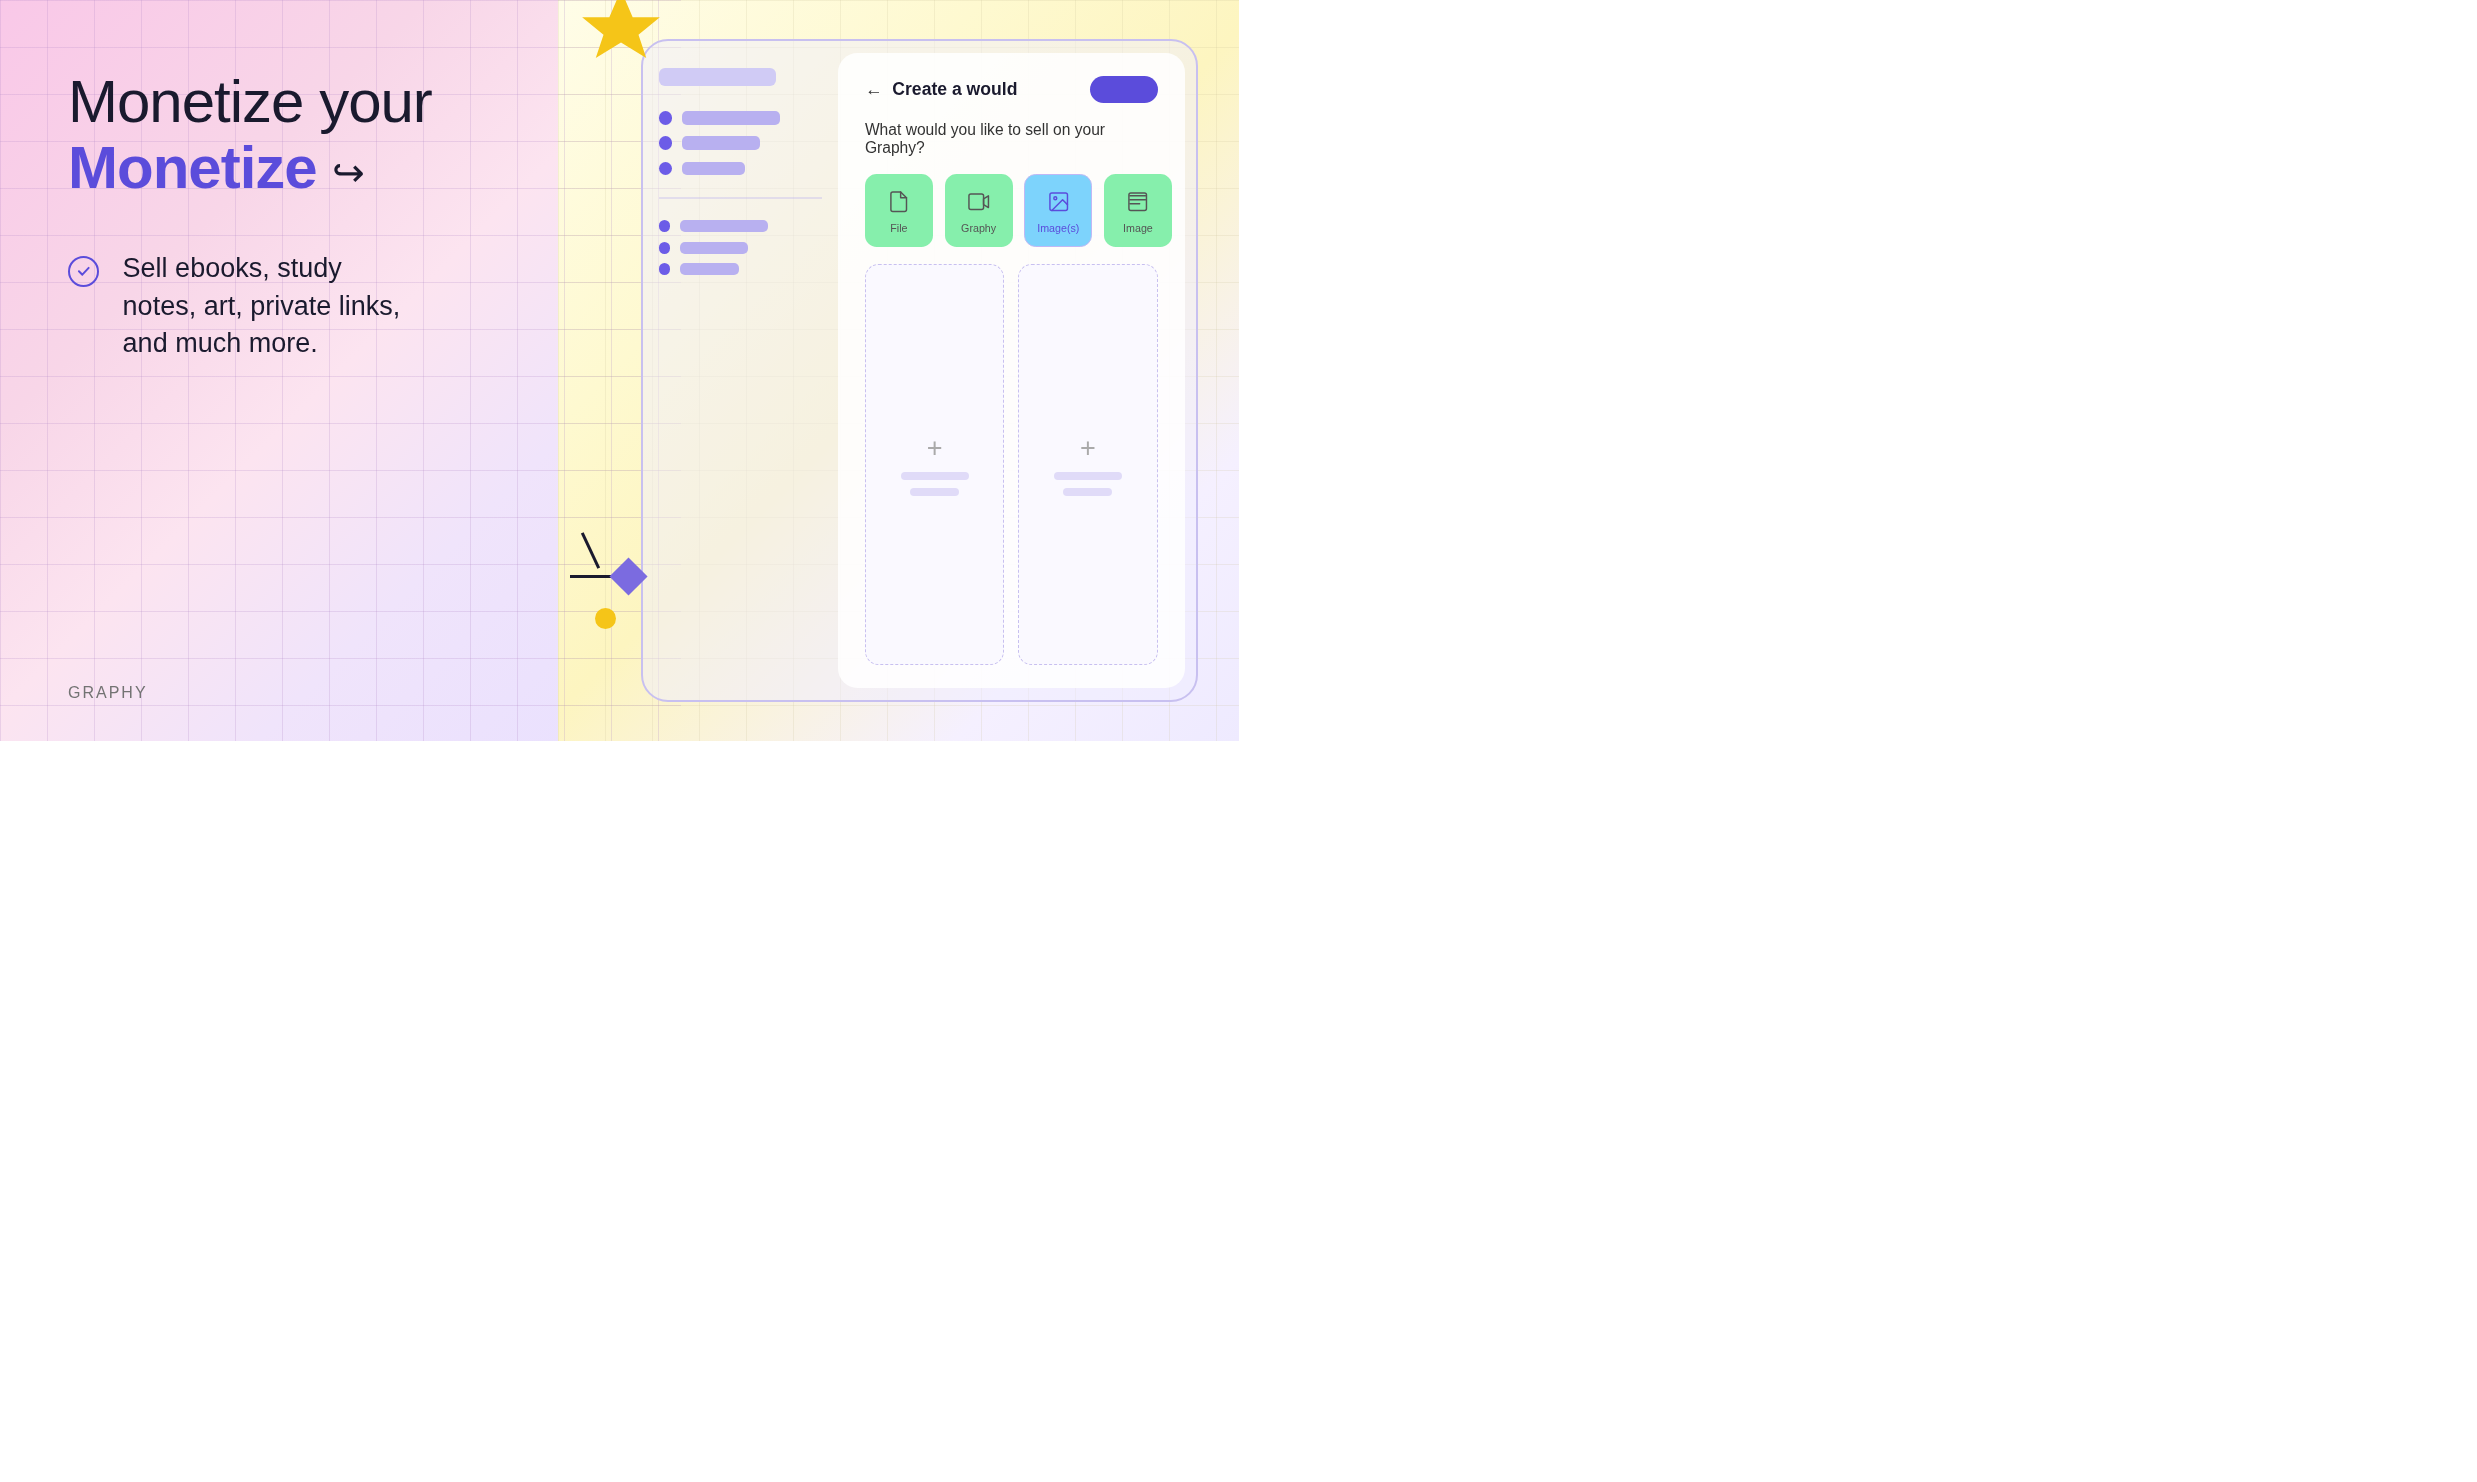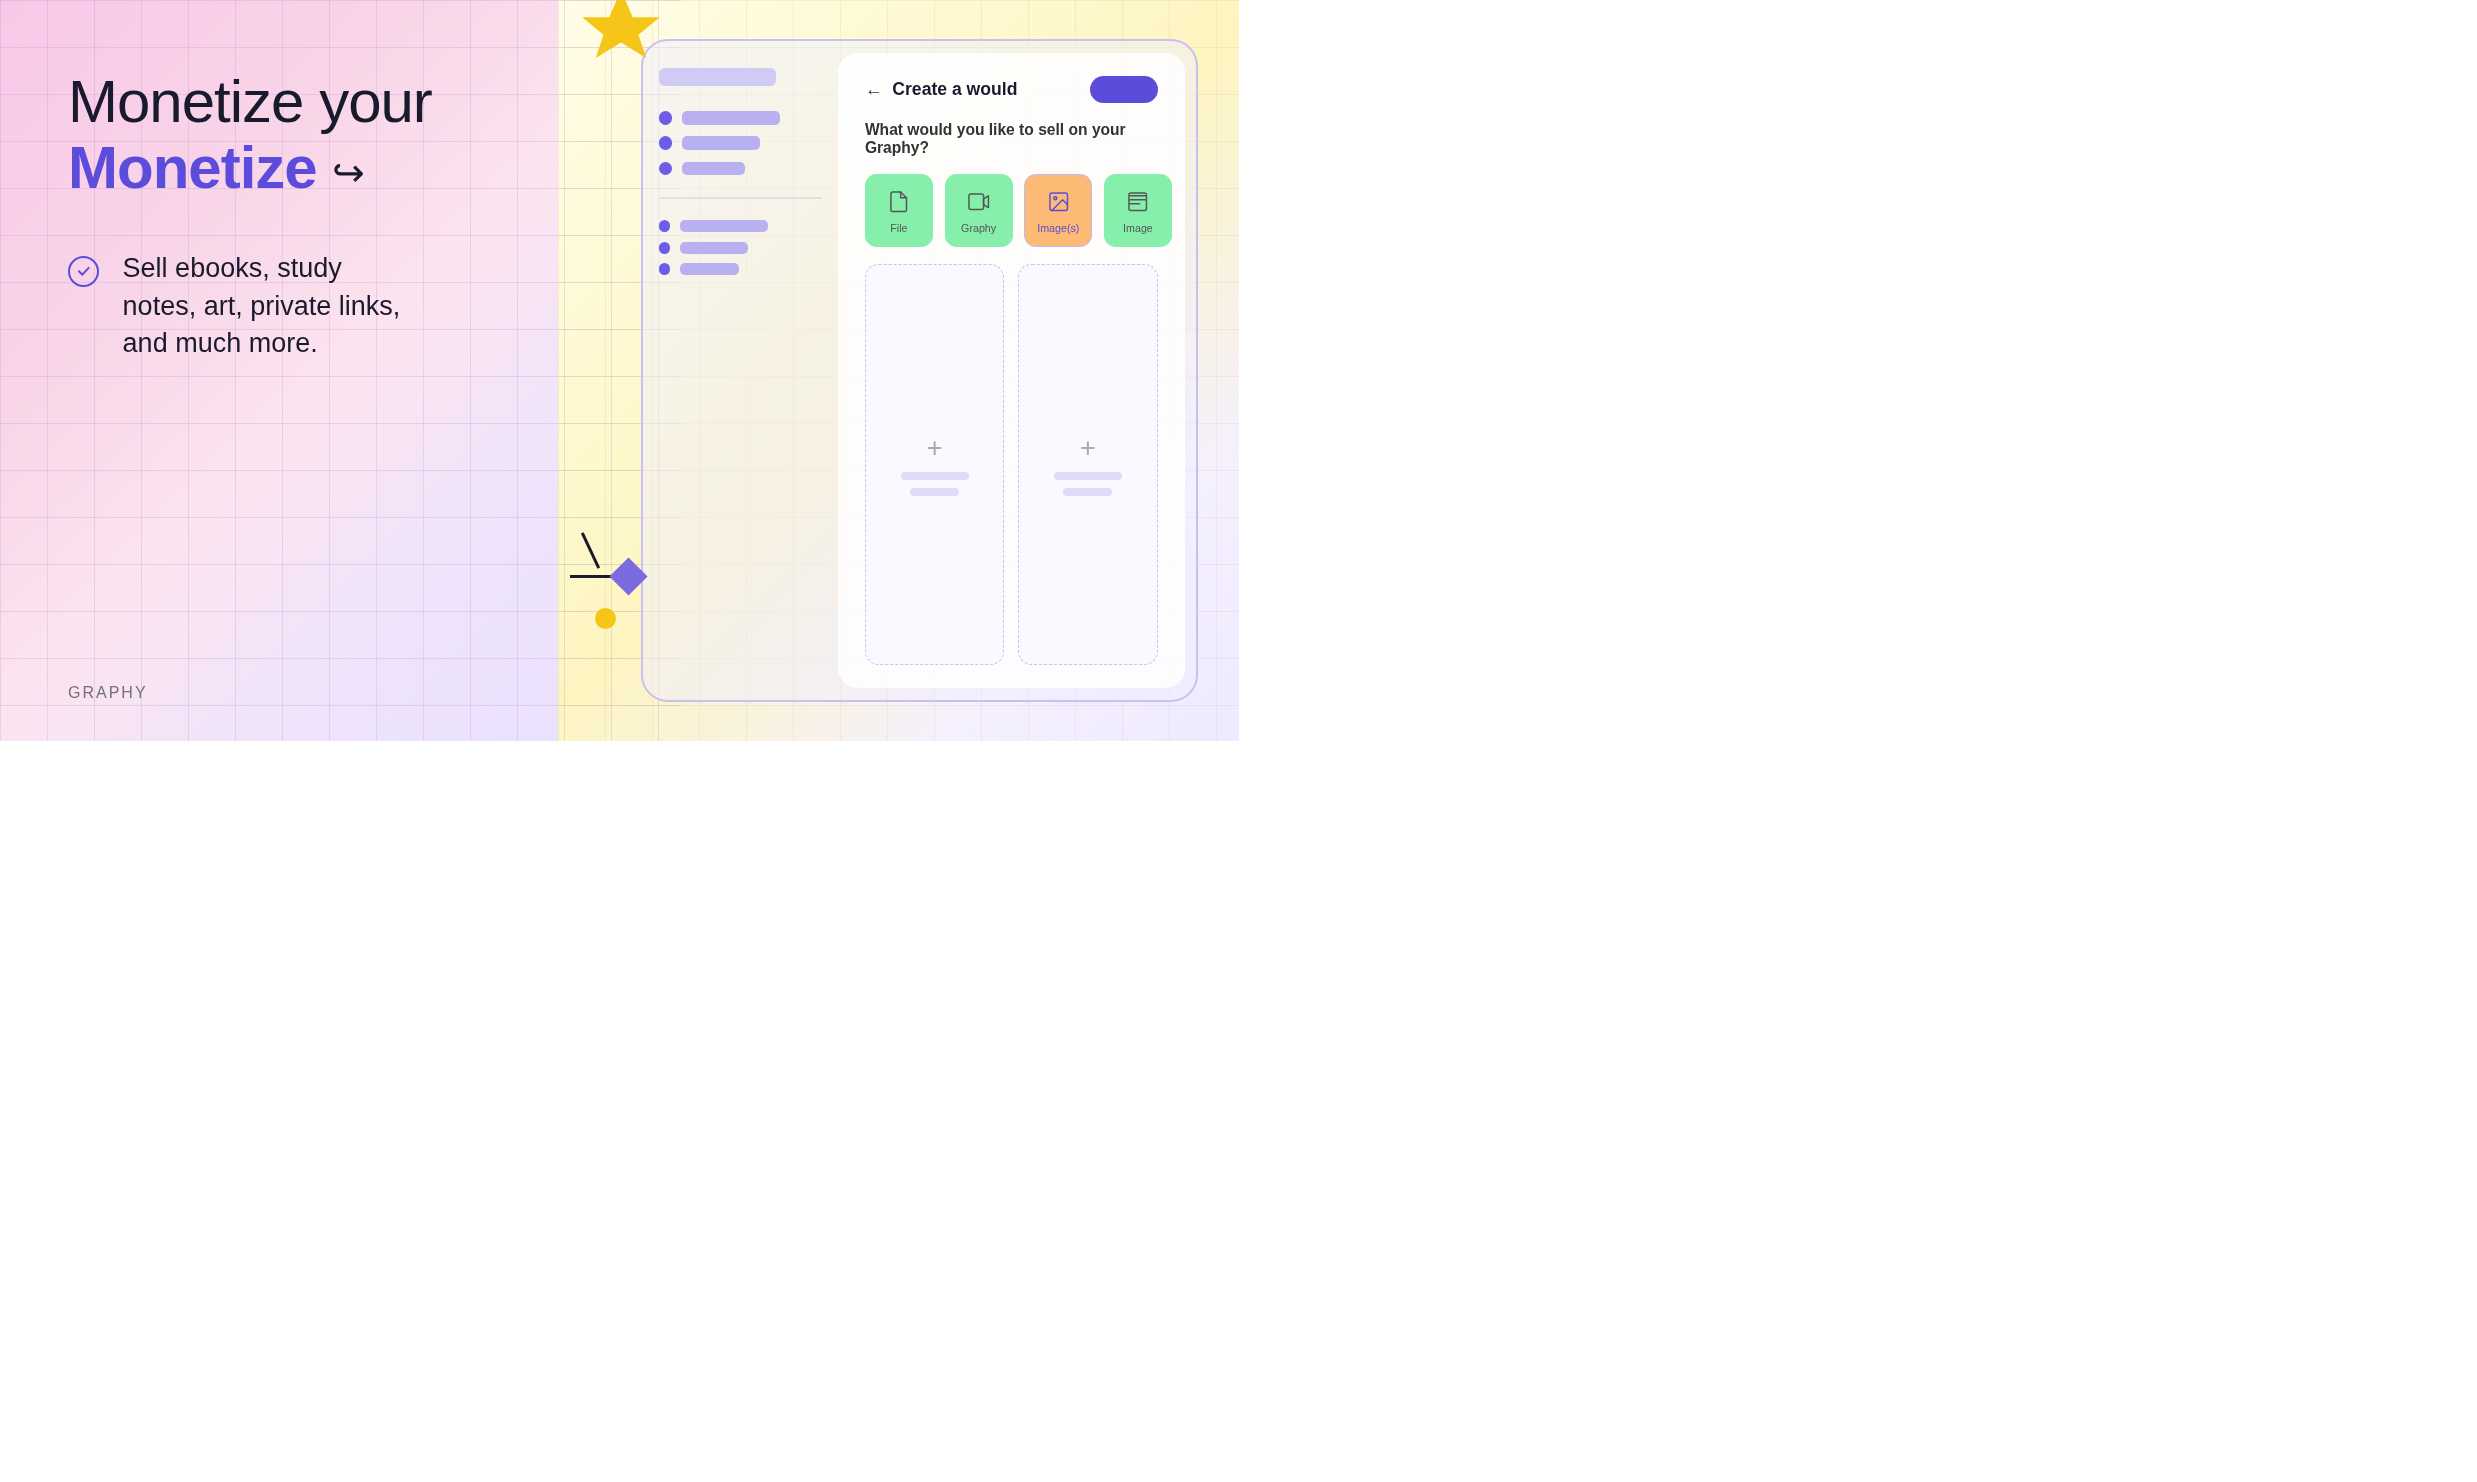--- a/index.html
+++ b/index.html
@@ -334,21 +334,21 @@
       width: 68px;
       height: 27px;
       background: #5b4cdb;
       border-radius: 13.7px;
     }
 
     
     .mockup-question {
       font-size: 15.6px;
       color: #333;
-      font-weight: 700;
+      font-weight: 400;
     }
 
     
     .content-types {
       display: flex;
       gap: 11.7px;
     }
 
     .content-type-item {
       display: flex;
@@ -357,21 +357,21 @@
       gap: 5.9px;
       padding: 11.7px 13.7px;
       border-radius: 11.7px;
       background: #86efac;
       border: 1.5px solid transparent;
       cursor: pointer;
       min-width: 68px;
     }
 
     .content-type-item.active {
-      background: #fdba74;
+      background: #7dd3fc;
       border-color: #c0b8f5;
     }
 
     .content-type-icon {
       width: 29px;
       height: 29px;
       display: flex;
       align-items: center;
       justify-content: center;
       color: #555;

